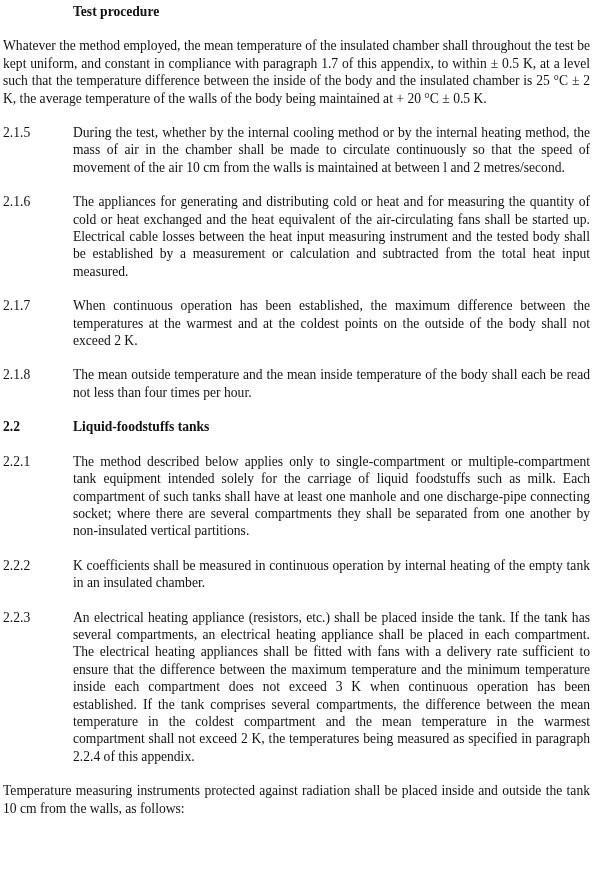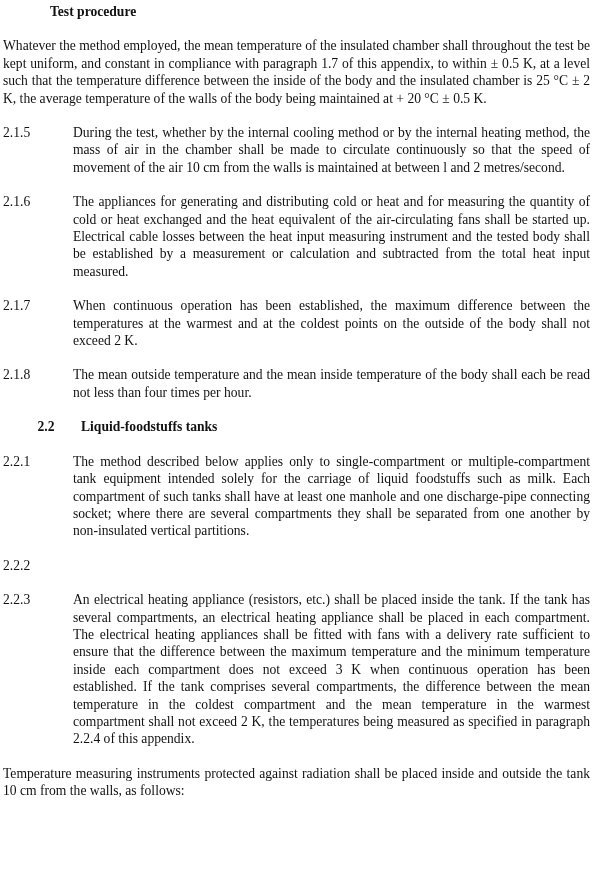--- a/index.html
+++ b/index.html
@@ -2,22 +2,22 @@
 <html><head>
 <meta charset="utf-8">
 <style>
   html, body { margin:0; padding:0; background:#ffffff; }
   body {
     width:600px; height:876px; overflow:hidden;
     font-family: "Liberation Serif", "DejaVu Serif", serif;
     font-size:13.6px; line-height:17.4px; color:#111;
   }
   .page { position:relative; padding:3px 10px 0 3px; }
-  .heading { font-weight:bold; margin-left:47px; height:17.4px; margin-bottom:17px; }
-  .heading.numbered { margin-left:8px; display:flex;text-align:center; }
+  .heading { font-weight:bold; margin-left:70px; height:17.4px; margin-bottom:17px; }
+  .heading.numbered { margin-left:0; display:flex; }
   .heading.numbered .num { width:70px; flex:none; }
   .para { display:flex; margin-bottom:17px; }
   .para .num { width:70px; flex:none; }
   .para .txt { flex:1; text-align:justify; }
 </style>
 </head>
 <body>
 
 <div class="page">
 
@@ -52,20 +52,21 @@
     <span>Liquid-foodstuffs tanks</span>
   </div>
 
   <div class="para">
     <span class="num">2.2.1</span>
     <span class="txt">The method described below applies only to single-compartment or multiple-compartment tank equipment intended solely for the carriage of liquid foodstuffs such as milk.  Each compartment of such tanks shall have at least one manhole and one discharge-pipe connecting socket; where there are several compartments they shall be separated from one another by non-insulated vertical partitions.</span>
   </div>
 
   <div class="para">
     <span class="num">2.2.2</span>
+    <span class="txt">K coefficients shall be measured in continuous operation by internal heating of the empty tank in an insulated chamber.</span>
   </div>
 
 
   <div class="para">
     <span class="num">2.2.3</span>
     <span class="txt">An electrical heating appliance (resistors, etc.) shall be placed inside the tank.  If the tank has several compartments, an electrical heating appliance shall be placed in each compartment.  The electrical heating appliances shall be fitted with fans with a delivery rate sufficient to ensure that the difference between the maximum temperature and the minimum temperature inside each compartment does not exceed 3 K when continuous operation has been established.  If the tank comprises several compartments, the difference between the mean temperature in the coldest compartment and the mean temperature in the warmest compartment shall not exceed 2 K, the temperatures being measured as specified in paragraph 2.2.4 of this appendix.</span>
   </div>
 
   <div class="para">
     <span class="txt">Temperature measuring instruments protected against radiation shall be placed inside and outside the tank 10 cm from the walls, as follows:</span>

